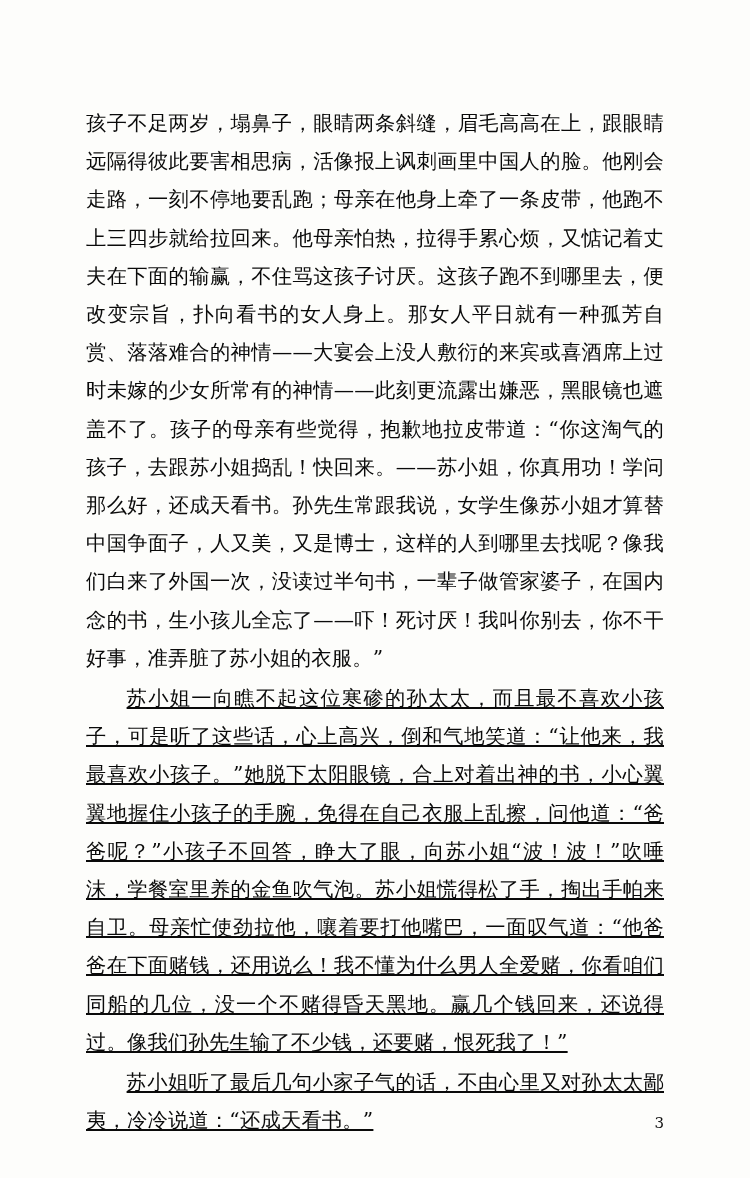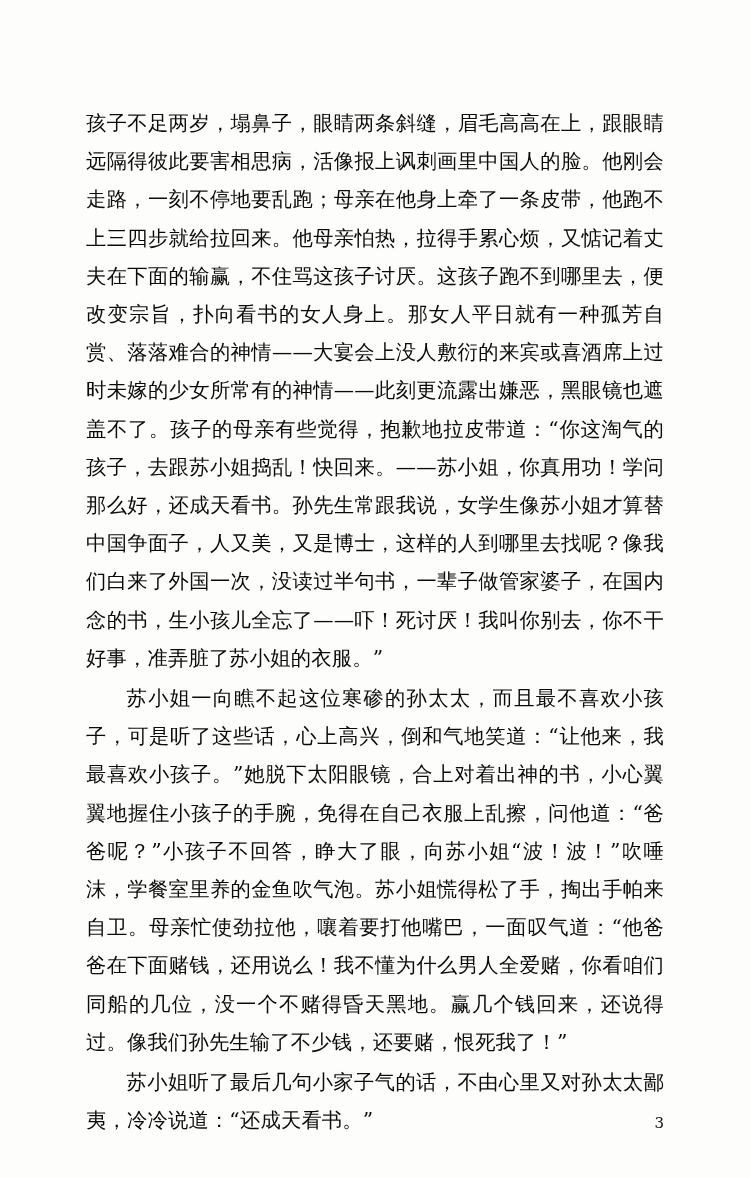--- a/index.html
+++ b/index.html
@@ -33,20 +33,21 @@
     font-size: 20.3px;
     line-height: 38.2px;
     text-align: justify;
     text-justify: inter-character;
     margin: 0 0 2px 0;
     letter-spacing: 0.2px;
     font-weight: 500;
   }
   .para.indent {
     text-indent: 2em;
+    text-decoration: underline;
   }
   .page-number {
     position: absolute;
     right: 86px;
     bottom: 46px;
     font-size: 15px;
     font-family: "DejaVu Serif", "Liberation Serif", serif;
     color: #111;
   }
 </style>

